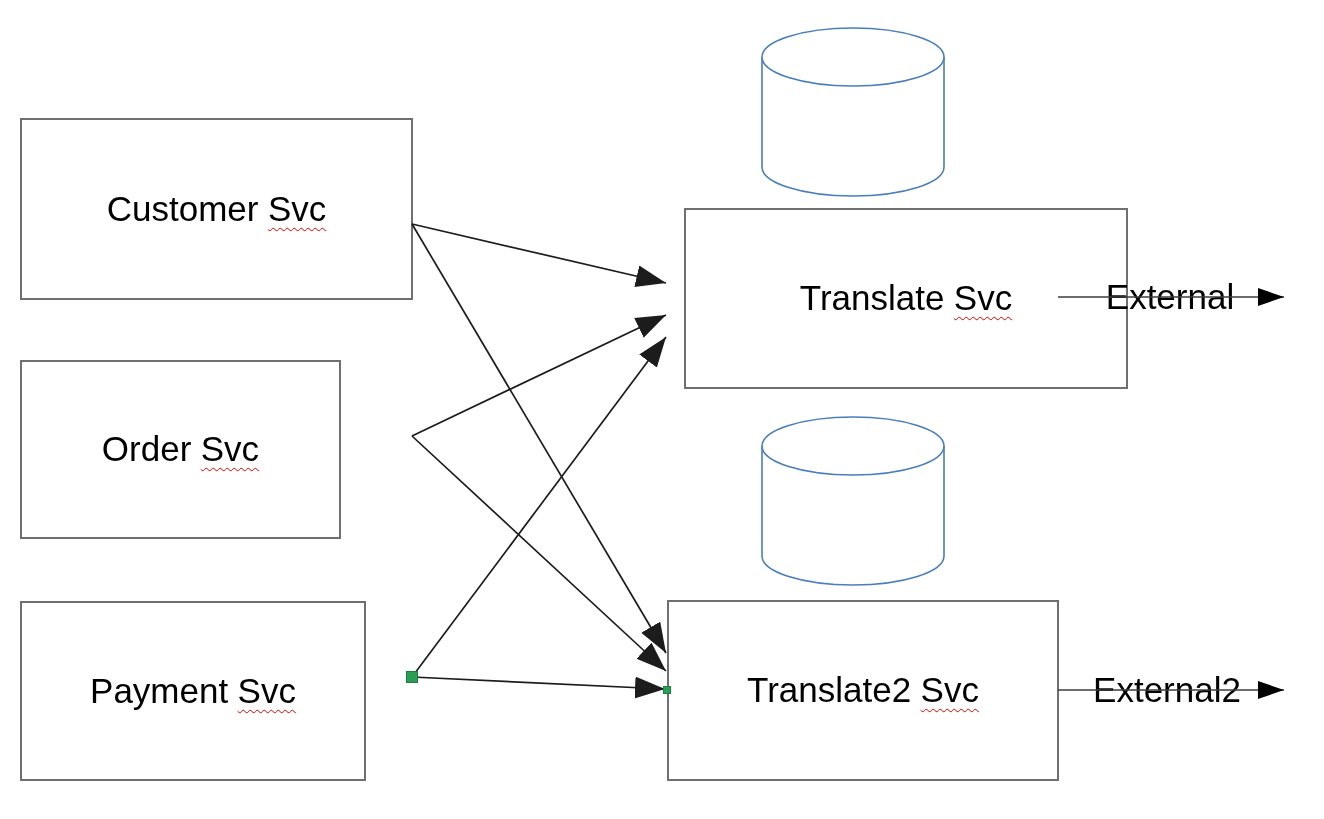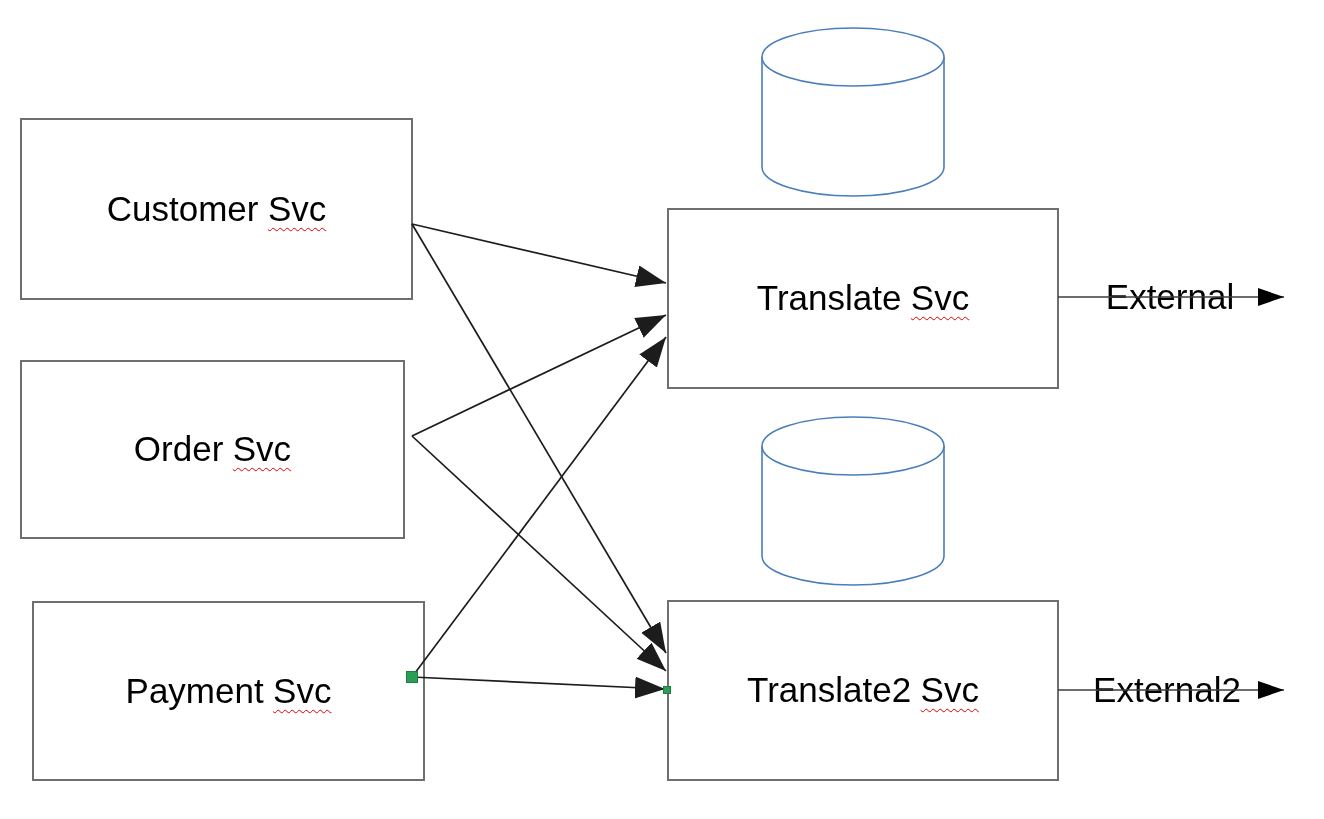--- a/index.html
+++ b/index.html
@@ -23,23 +23,23 @@
     position: absolute;
     background: #ffffff;
     border: 2px solid #6f6f6f;
     box-sizing: border-box;
     display: flex;
     align-items: center;
     justify-content: center;
     z-index: 1;
   }
   #node-customer   { left: 20px;  top: 118px; width: 393px; height: 182px; }
-  #node-order      { left: 20px;  top: 360px; width: 385px; height: 179px; }
-  #node-payment    { left: 20px;  top: 601px; width: 393px; height: 180px; margin-left: 12px; }
-  #node-translate  { left: 667px; top: 208px; width: 392px; height: 181px; }
+  #node-order      { left: 20px;  top: 360px; width: 321px; height: 179px; }
+  #node-payment    { left: 20px;  top: 601px; width: 346px; height: 180px; }
+  #node-translate  { left: 684px; top: 208px; width: 444px; height: 181px; }
   #node-translate2 { left: 667px; top: 600px; width: 392px; height: 181px; text-align: center; }
   .node-label {
     font-size: 35px;
     color: #000000;
     white-space: nowrap;
     line-height: 1.1;
   }
   .misspelled {
     margin-left: 0.27em;
     text-decoration-line: underline;

